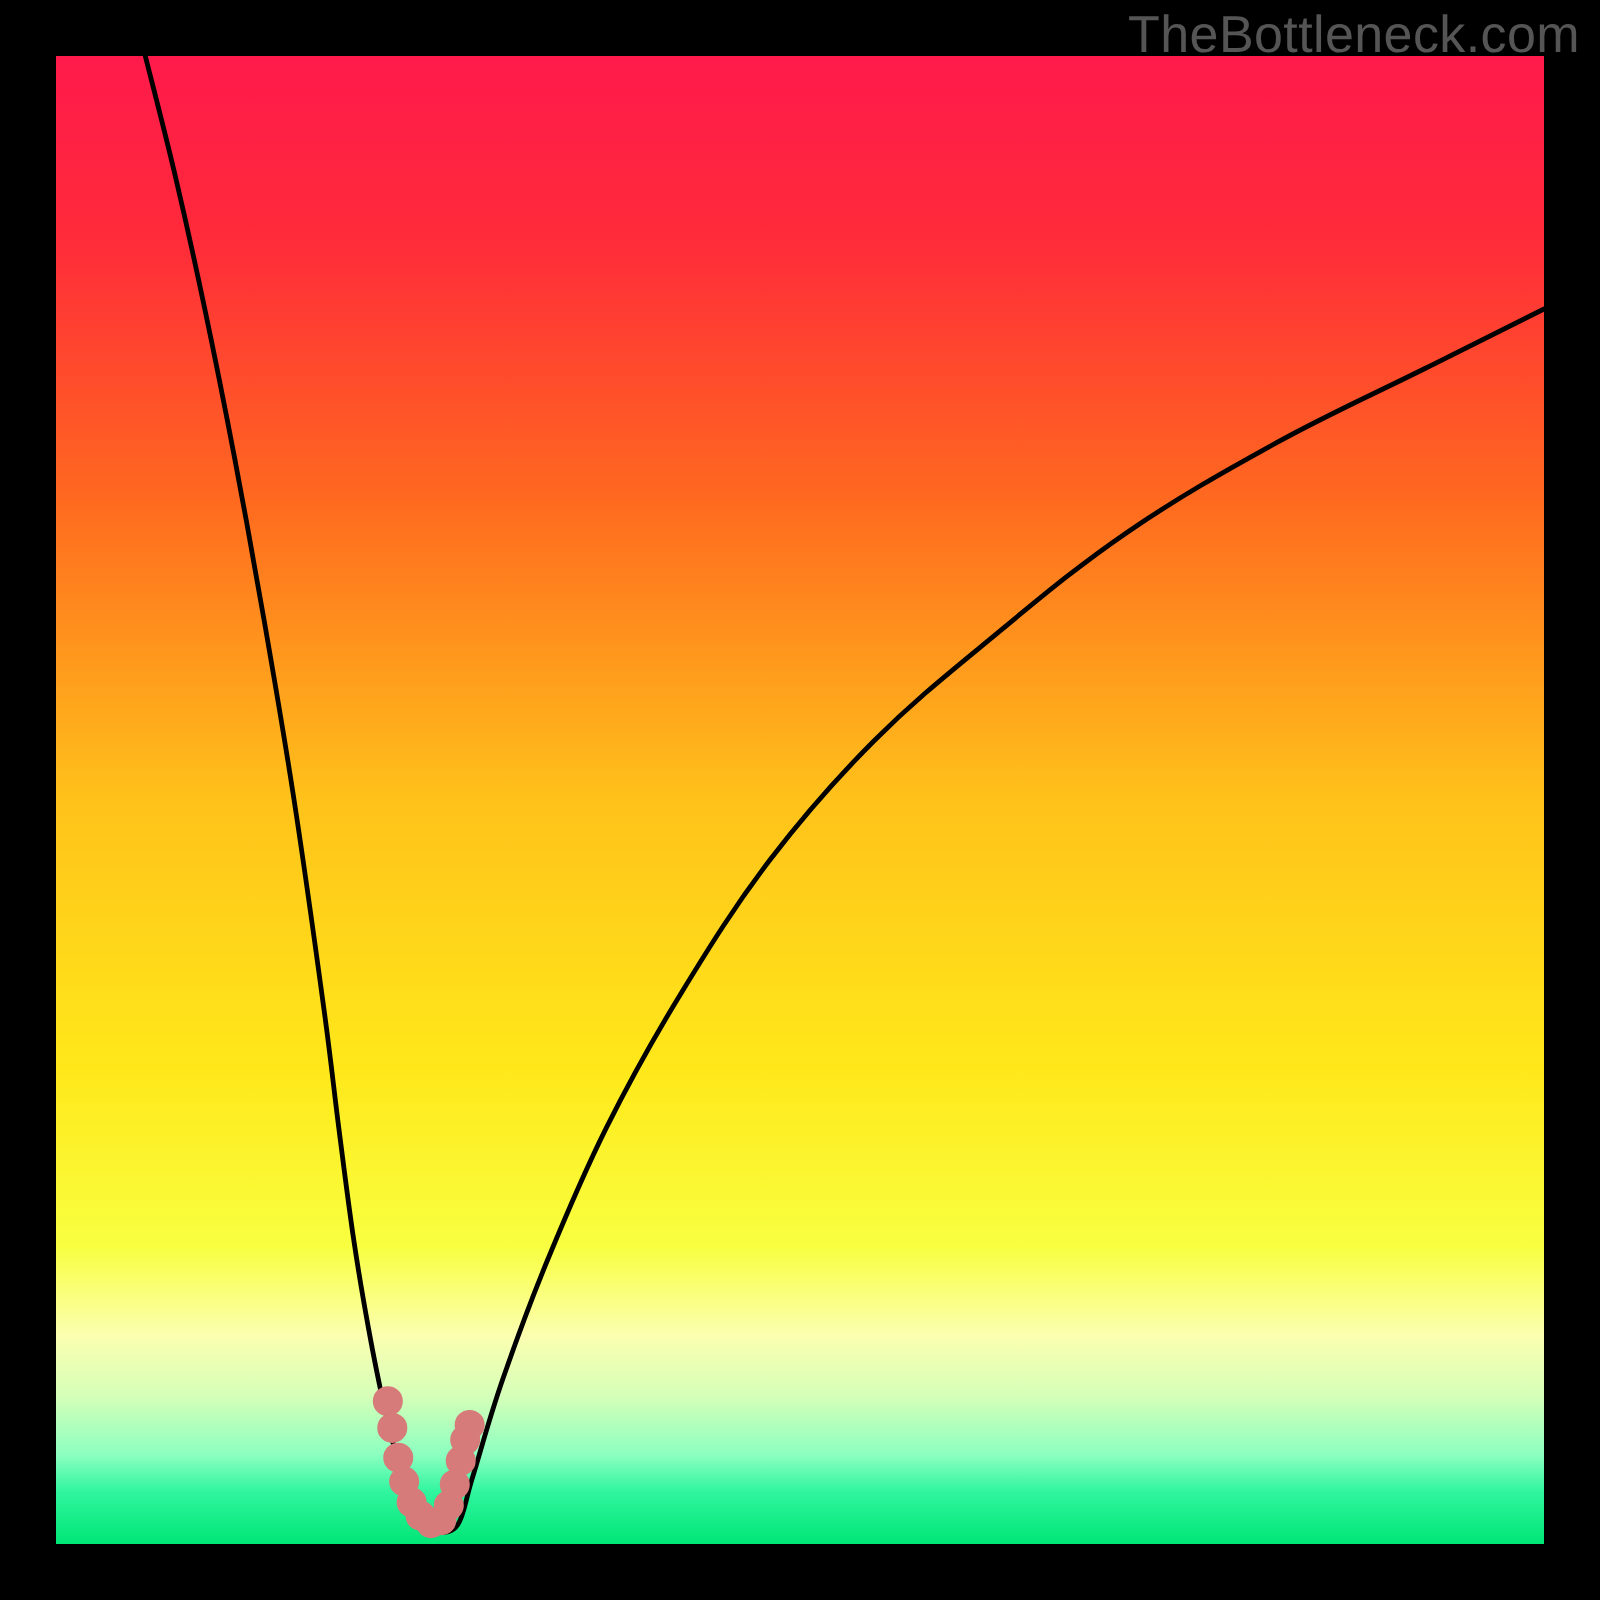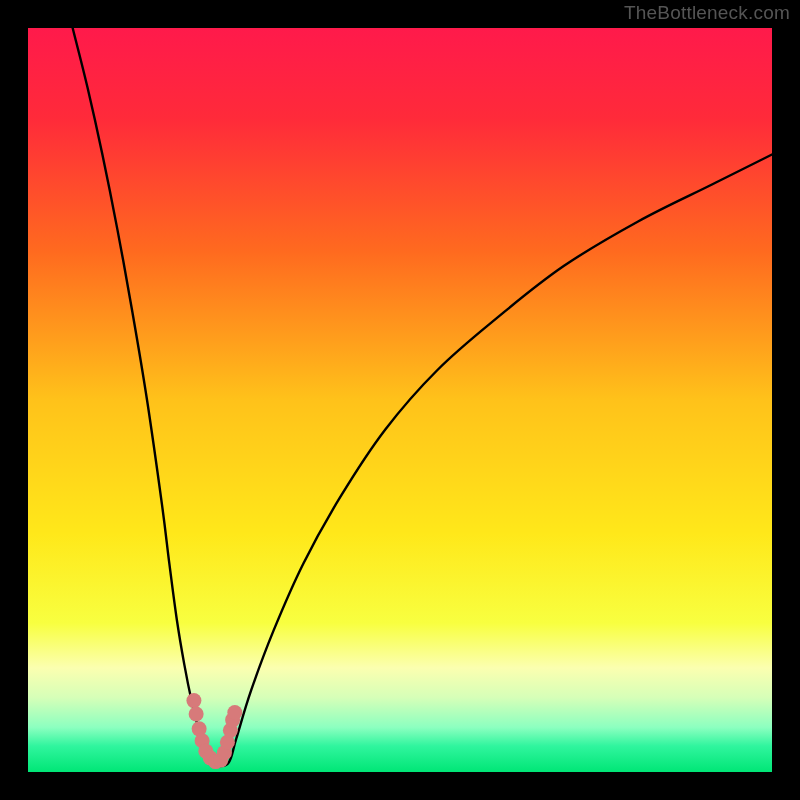--- a/index.html
+++ b/index.html
@@ -29,21 +29,21 @@
   }
   .plot-area svg {
     position: absolute;
     inset: 0;
   }
   .watermark {
     position: absolute;
     top: 2px;
     right: 10px;
     color: #555;
-    font-size: 19px;
+    font-size: 26px;
     font-weight: 500;
     letter-spacing: 0.2px;
     user-select: none;
   }
 </style>
 </head>
 <body>
 
 <div class="frame">
 

